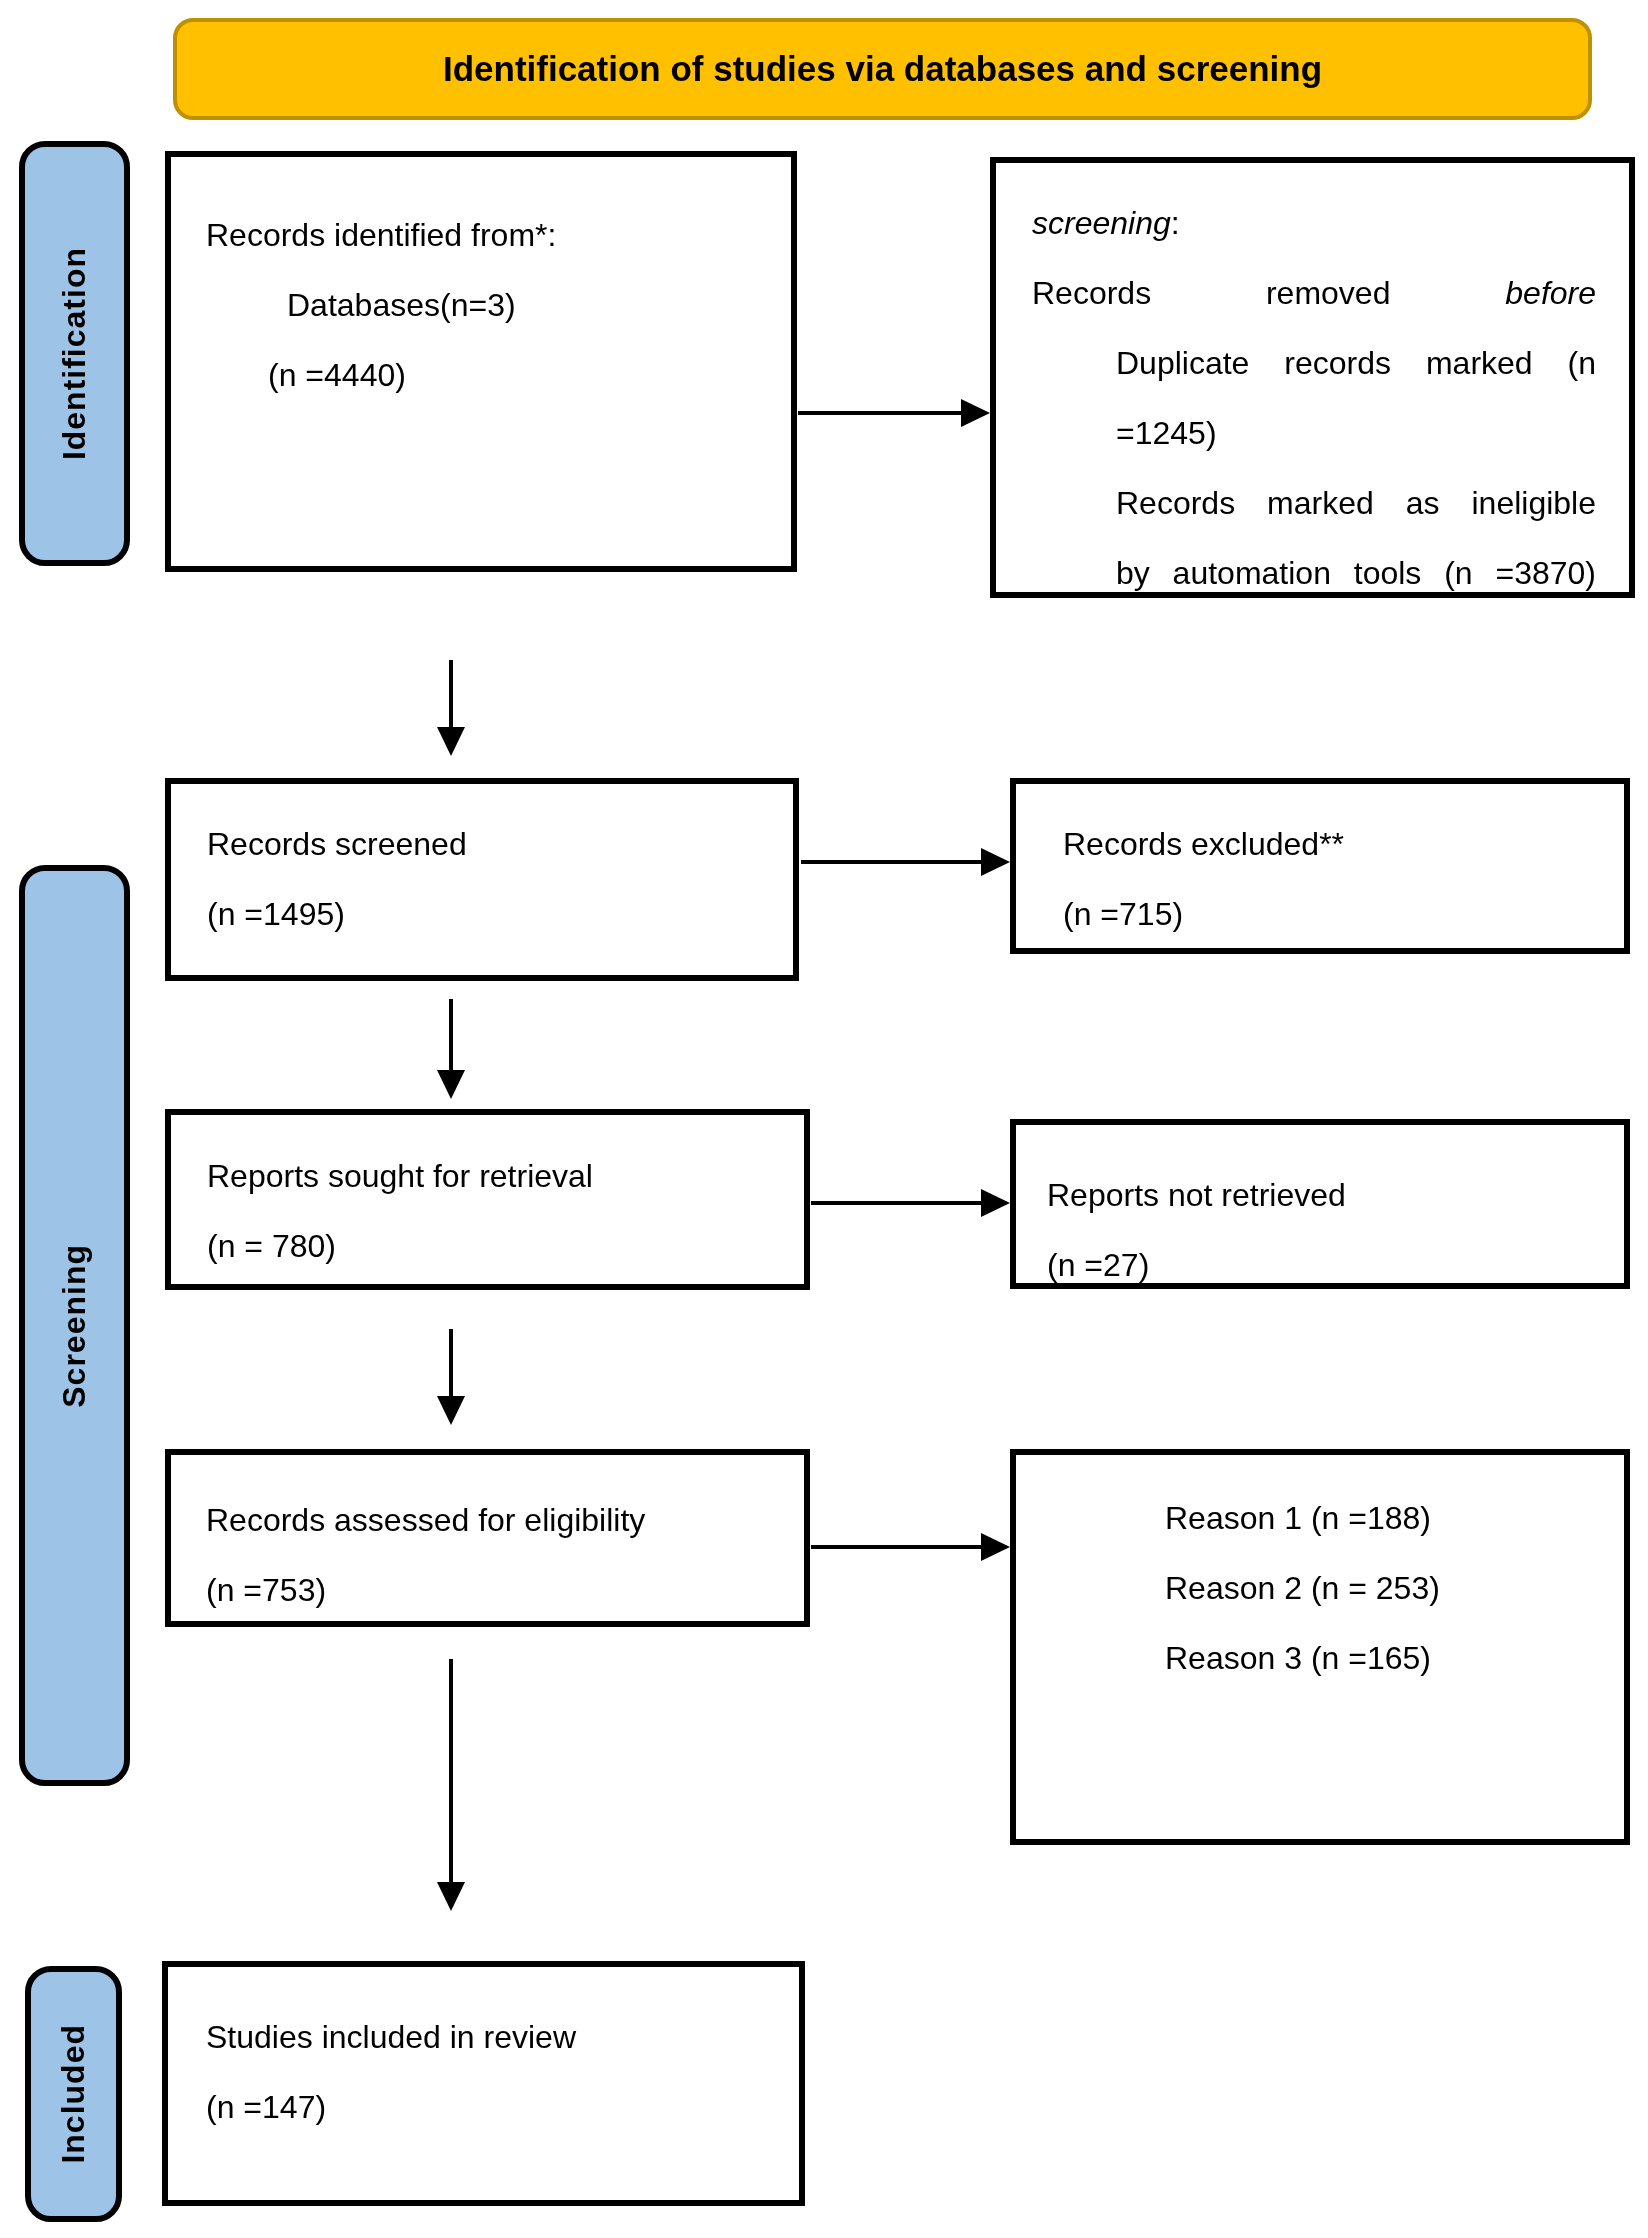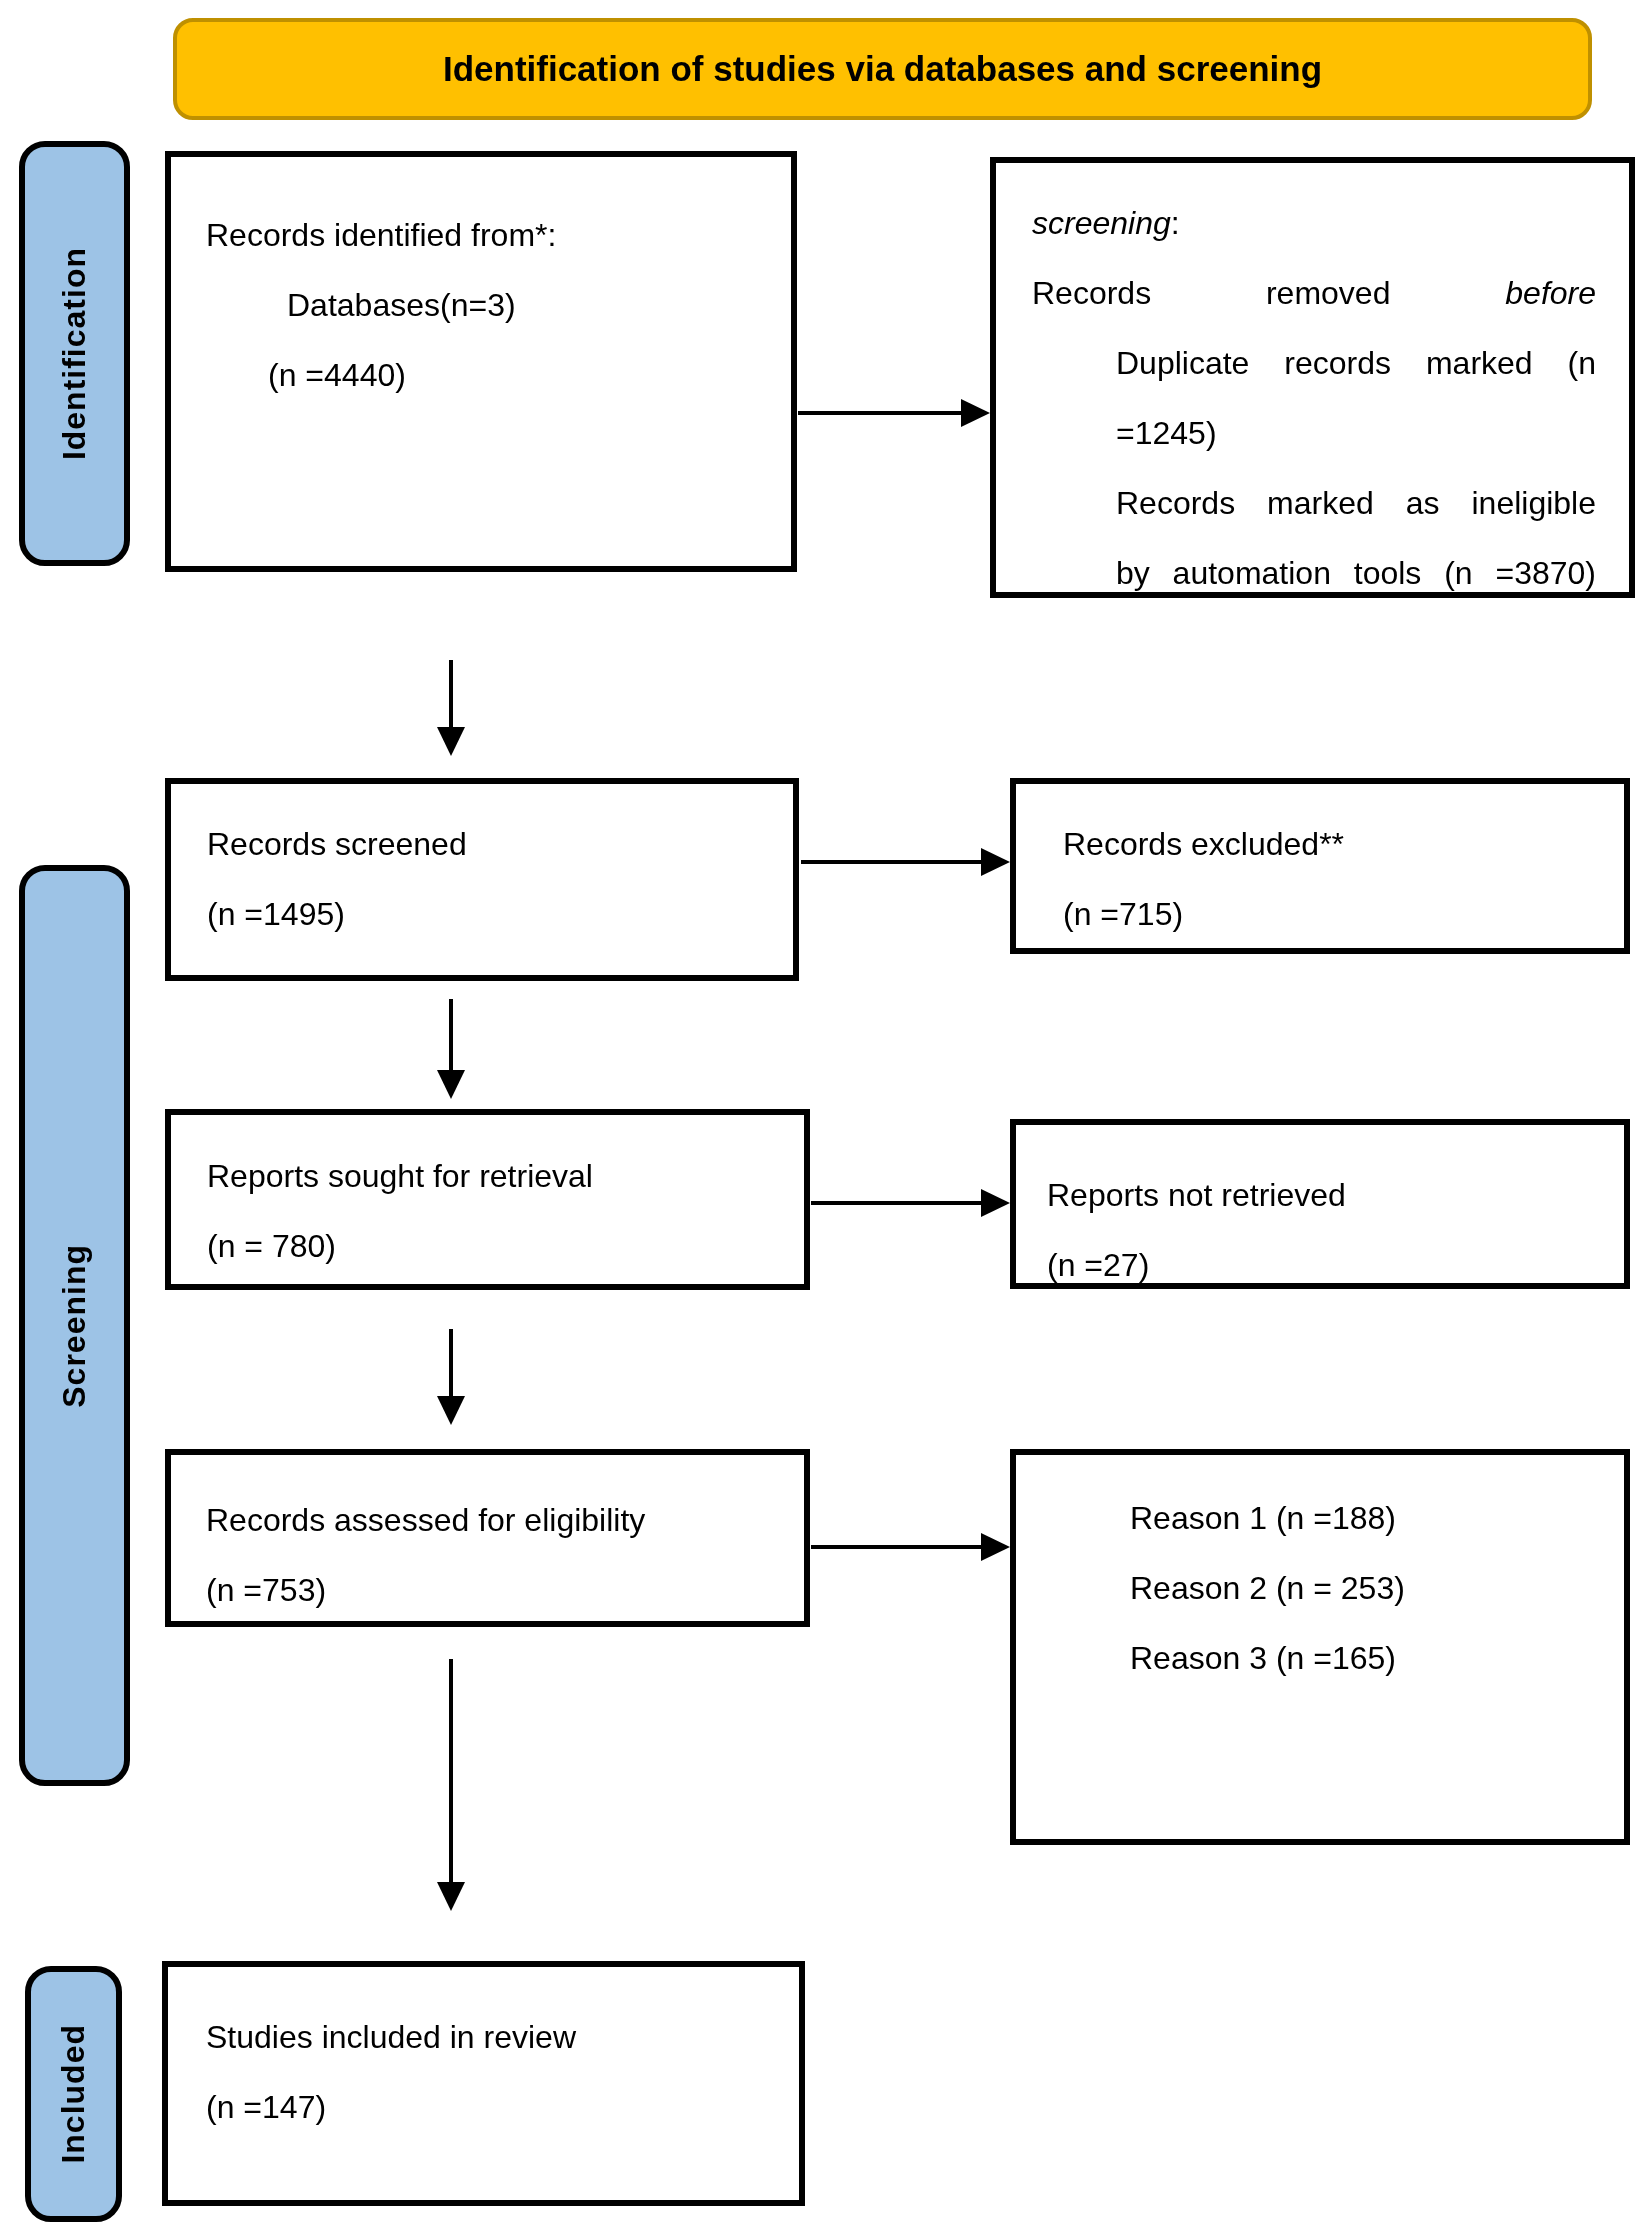--- a/index.html
+++ b/index.html
@@ -48,21 +48,21 @@
 
   #box-removed .content{padding:25px 33px 0 36px;}
   #box-removed .item{margin-left:84px;}
 
   #box-screened .content{padding:25px 0 0 36px;}
   #box-excluded .content{padding:25px 0 0 47px;}
   #box-sought .content{padding:26px 0 0 36px;}
   #box-notretrieved .content{padding:35px 0 0 31px;}
   #box-assessed .content{padding:30px 0 0 35px;}
   #box-reasons .content{padding:28px 30px 0 41px;}
-  #box-reasons .item{margin-left:73px;}
+  #box-reasons .item{margin-left:108px;}
   #box-included .content{padding:35px 0 0 38px;}
 
   
   .arrow-h{position:absolute;height:28px;display:flex;flex-direction:row;align-items:center;}
   .arrow-h .sh{flex:1;height:4.6px;background:var(--line-color);}
   .arrow-h .hd{width:0;height:0;border-top:14px solid transparent;
     border-bottom:14px solid transparent;border-left:29px solid var(--line-color);}
   .arrow-v{position:absolute;width:28px;display:flex;flex-direction:column;align-items:center;}
   .arrow-v .sh{flex:1;width:4.6px;background:var(--line-color);}
   .arrow-v .hd{width:0;height:0;border-left:14px solid transparent;

